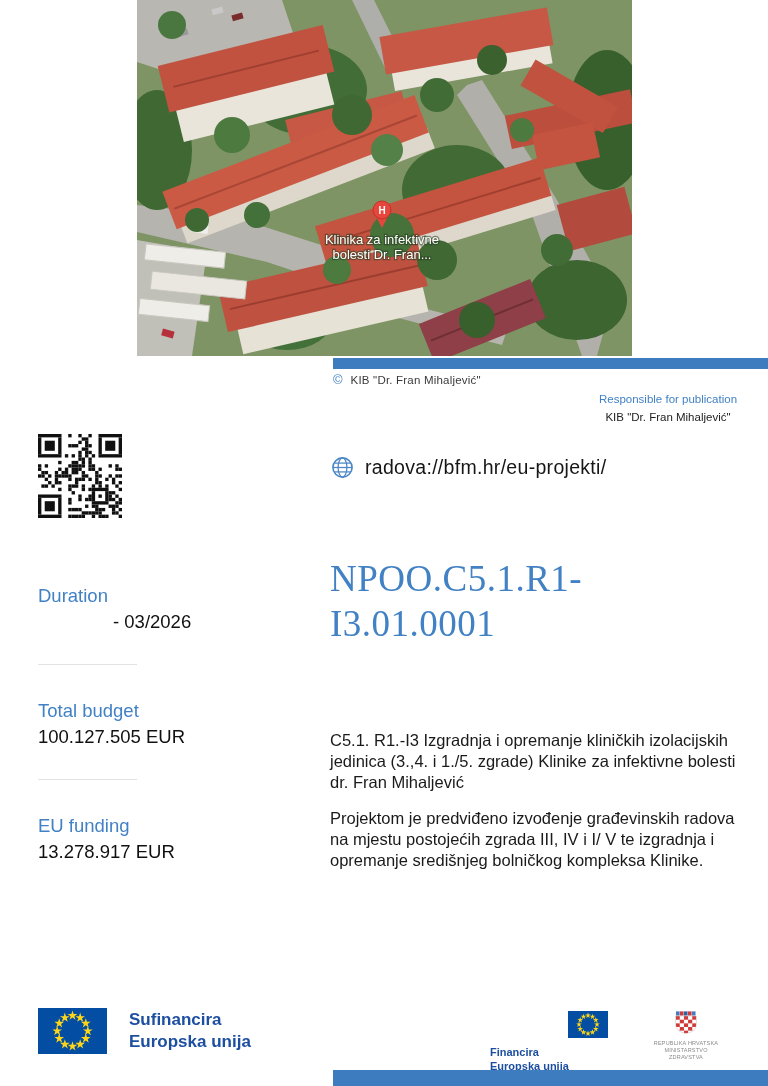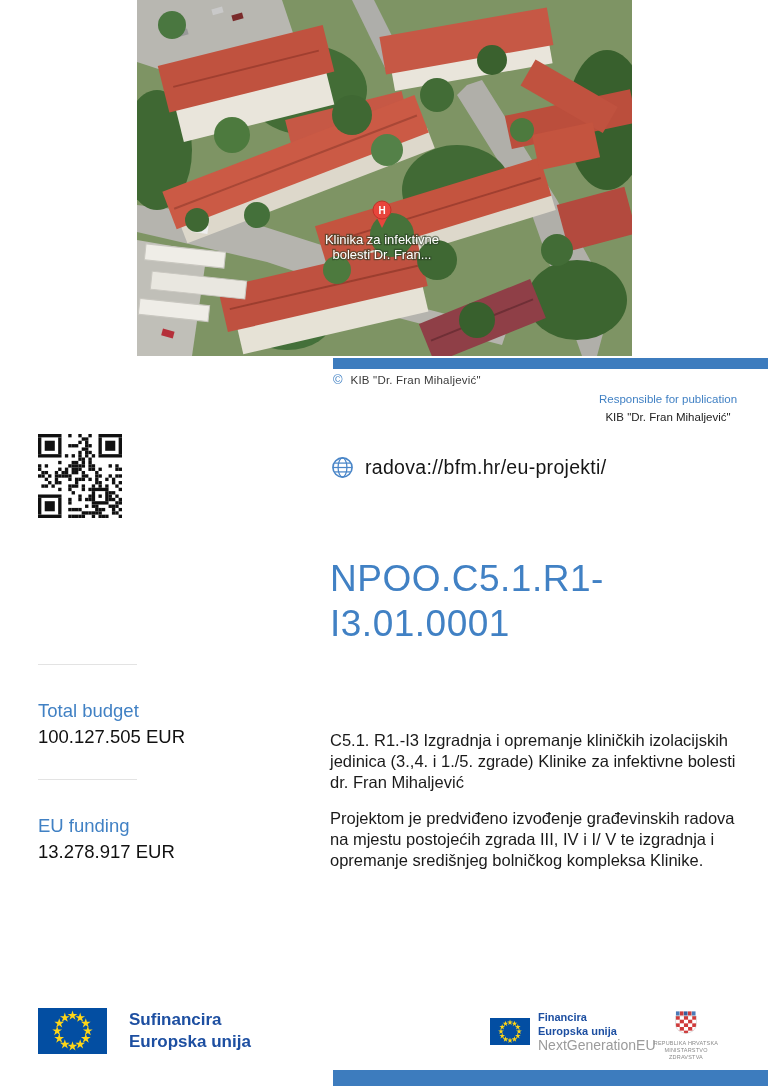--- a/index.html
+++ b/index.html
@@ -47,30 +47,30 @@
   .fact-funding{top:814px;}
   .f-label{font-size:18.5px;color:var(--accent);line-height:23px;}
   .f-value{font-size:18.5px;color:#111;line-height:23px;margin-top:3px;}
   .f-value.indent{padding-left:75px;}
   .hline{position:absolute;left:38px;width:99px;border-top:1px solid #e3e3e3;}
   .hr-1{top:664px;}
   .hr-2{top:779px;}
 
   
   .code{position:absolute;left:330px;top:556px;width:312px;font-size:37px;line-height:45px;
-        font-weight:400;color:var(--accent);letter-spacing:.5px;}
+        font-weight:400;color:var(--accent);letter-spacing:.5px;font-family:Liberation Serif, serif;}
   .desc{position:absolute;left:330px;top:730px;width:408px;}
   .desc p{font-size:16.5px;line-height:21px;color:var(--body);margin:0 0 15px;}
 
   
   .flag{display:block;}
   .logo-cofinanced{position:absolute;left:38px;top:1008px;display:flex;align-items:center;gap:22px;}
   .flag-big{width:69px;height:46px;}
   .cof-text{font-size:17px;font-weight:bold;color:var(--eu-text);line-height:22px;}
-  .logo-financed{position:absolute;left:490px;top:1011px;display:flex;align-items:center;gap:8px;}
+  .logo-financed{position:absolute;left:490px;top:1011px;display:flex;align-items:flex-end;gap:8px;flex-direction:column;}
   .flag-small{width:40px;height:27px;}
   .fin-line{font-size:11px;font-weight:bold;color:var(--eu-text);line-height:13.5px;}
   .fin-sub{font-size:14px;font-weight:400;color:var(--gray-text);line-height:14px;}
   .logo-ministry{position:absolute;left:648px;top:1010px;width:76px;text-align:center;}
   .coat{display:inline-block;}
   .min-line{font-size:5.5px;color:#8a8a8a;line-height:7px;letter-spacing:.2px;}
 </style>
 </head>
 <body>
 
@@ -373,20 +373,24 @@
         <circle cx="12" cy="12" r="10" fill="none" stroke="#4a86c8" stroke-width="1.7"></circle>
         <ellipse cx="12" cy="12" rx="4.6" ry="10" fill="none" stroke="#4a86c8" stroke-width="1.3"></ellipse>
         <line x1="2.2" y1="12" x2="21.8" y2="12" stroke="#4a86c8" stroke-width="1.3"></line>
         <line x1="3.4" y1="7.4" x2="20.6" y2="7.4" stroke="#4a86c8" stroke-width="1.3"></line>
         <line x1="3.4" y1="16.6" x2="20.6" y2="16.6" stroke="#4a86c8" stroke-width="1.3"></line>
       </svg>
     </span>
     <span class="url">radova://bfm.hr/eu-projekti/</span>
   </div>
 
+  <div class="fact fact-duration">
+    <div class="f-label">Duration</div>
+    <div class="f-value indent">- 03/2026</div>
+  </div>
   <div class="hline hr-1"></div>
   <div class="fact fact-budget">
     <div class="f-label">Total budget</div>
     <div class="f-value">100.127.505 EUR</div>
   </div>
   <div class="hline hr-2"></div>
   <div class="fact fact-funding">
     <div class="f-label">EU funding</div>
     <div class="f-value">13.278.917 EUR</div>
   </div>

